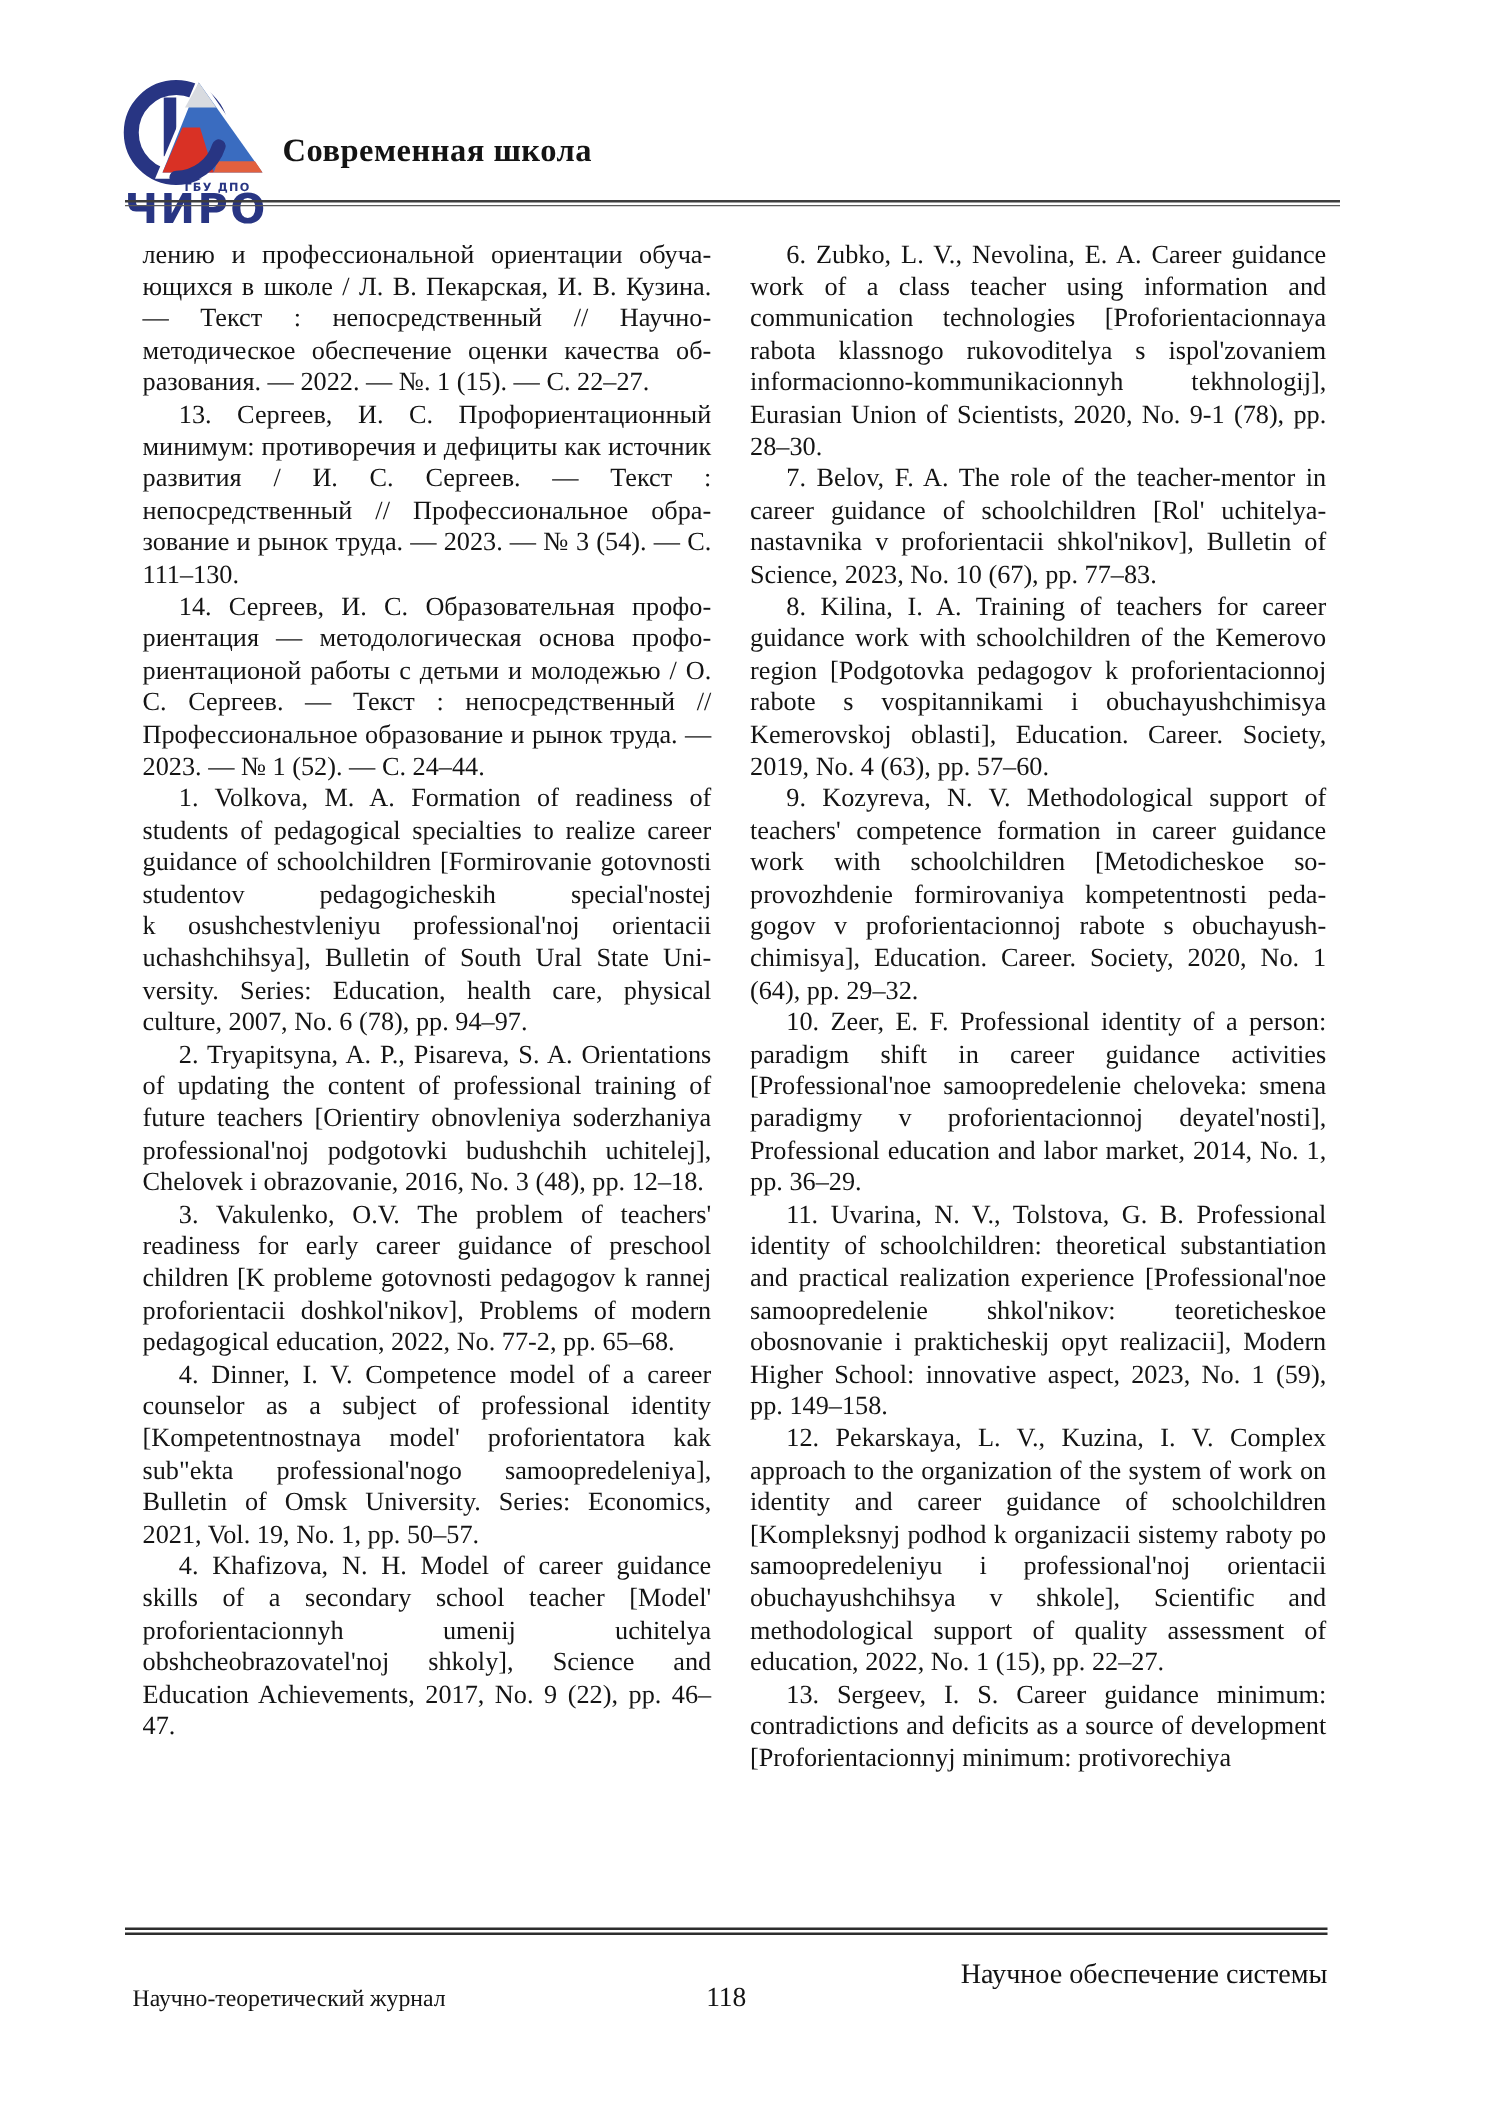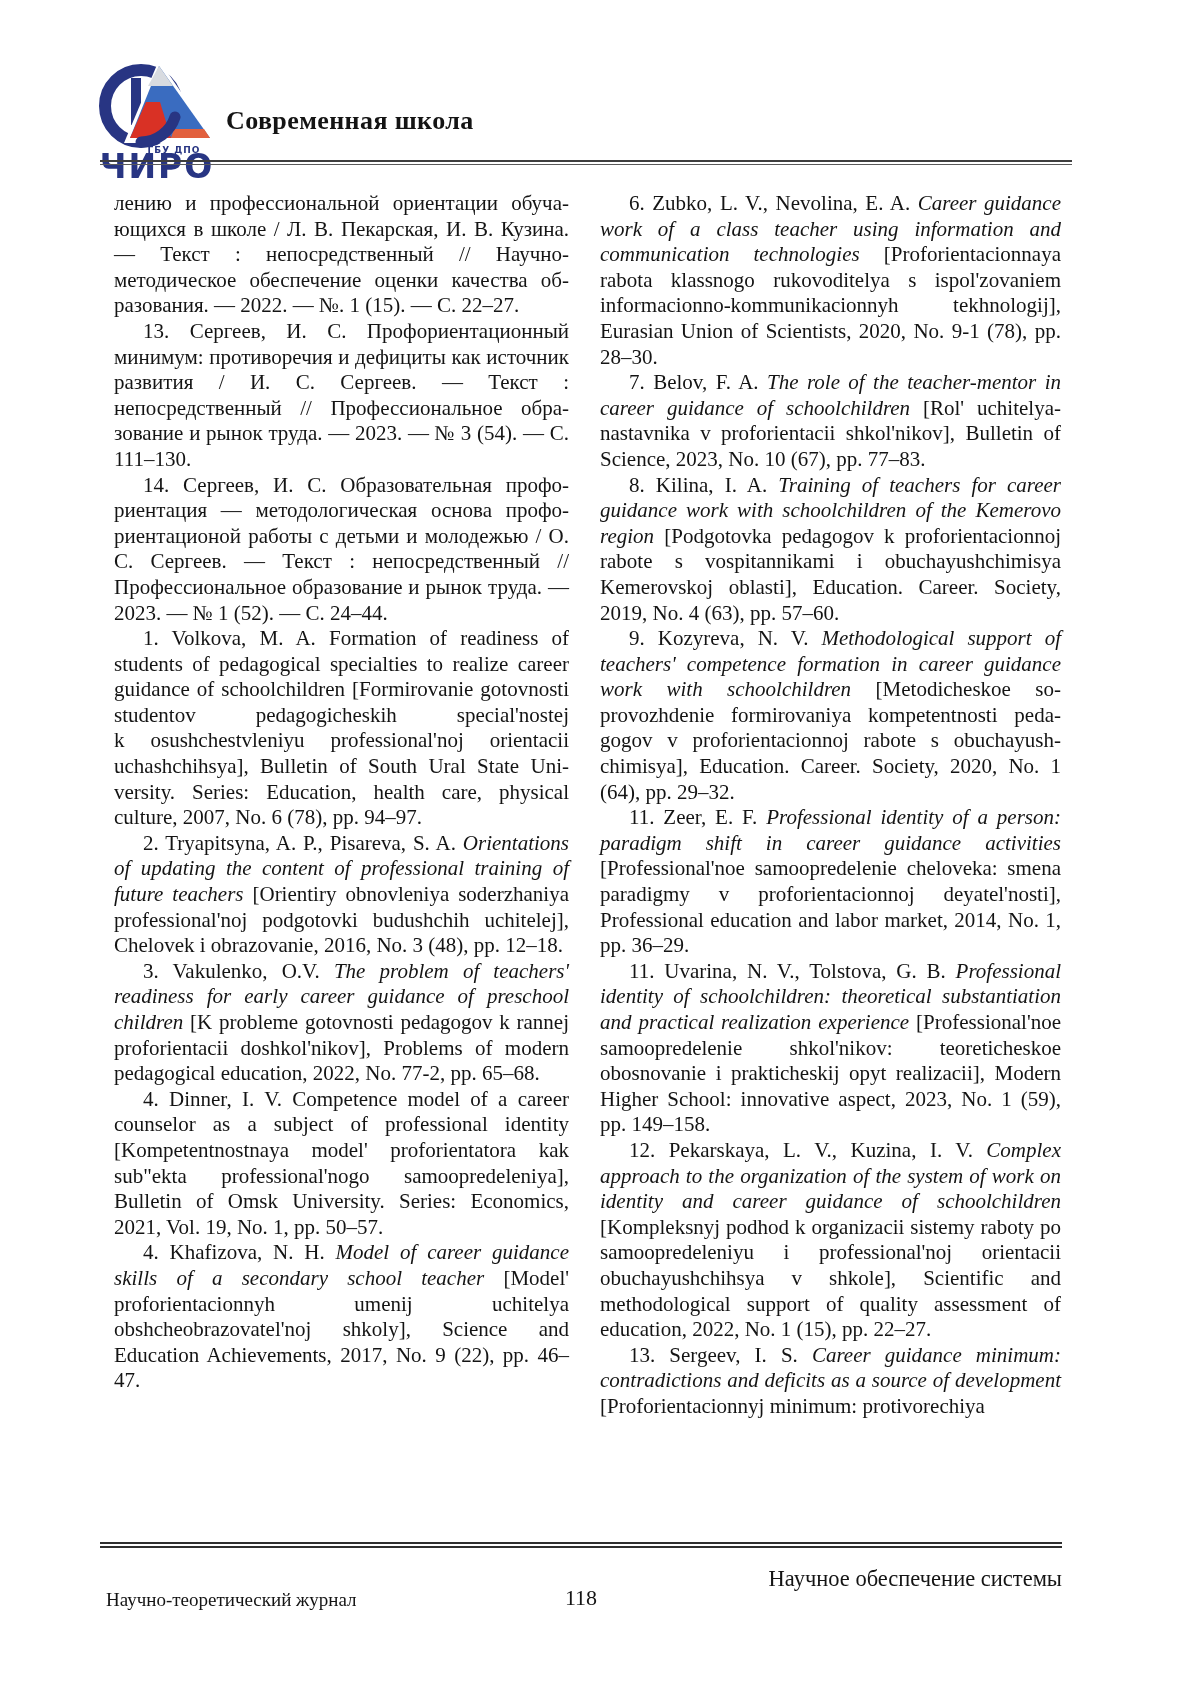--- a/index.html
+++ b/index.html
@@ -19,21 +19,21 @@
   .col{
     position:absolute;top:191px;font-size:21px;line-height:25.6px;
     text-align:justify;hyphens:manual;
   }
   .col-left{left:114px;width:455px}
   .col-right{left:600px;width:461px}
   .para{margin:0;text-indent:0}
   .para.ind{text-indent:29px}
   .para.gap{margin-top:25.6px}
   .para.bold{font-weight:700}
-  .it{font-style:italic}
+  .it{}
   .footer-left{position:absolute;left:106px;top:1589px;font-size:19px}
   .footer-page{position:absolute;left:100px;top:1585px;width:962px;text-align:center;font-size:22px}
   .footer-right{
     position:absolute;right:138px;top:1560px;font-size:22.5px;
     text-align:center;line-height:37px;
   }
 </style>
 </head>
 <body>
 
@@ -68,21 +68,21 @@
       <p class="para ind"><span>2. Tryapitsyna, A. P., Pisareva, S. A. </span><span class="it">Orienta­tions of updating the content of professional train­ing of future teachers</span><span> [Orientiry obnovleniya soderzhaniya professional'noj podgotovki budush­chih uchitelej], Chelovek i obrazovanie, 2016, No. 3 (48), pp. 12–18.</span></p>
       <p class="para ind"><span>3. Vakulenko, O.V. </span><span class="it">The problem of teachers' readiness for early career guidance of preschool children</span><span> [K probleme gotovnosti pedagogov k ran­nej proforientacii doshkol'nikov], Problems of modern pedagogical education, 2022, No. 77-2, pp. 65–68.</span></p>
       <p class="para ind"><span>4. Dinner, I. V. Competence model of a career counselor as a subject of professional identity [Kompetentnostnaya model' proforientatora kak sub"ekta professional'nogo samoopredeleniya], Bulletin of Omsk University. Series: Economics, 2021, Vol. 19, No. 1, pp. 50–57.</span></p>
       <p class="para ind"><span>4. Khafizova, N. H. </span><span class="it">Model of career guid­ance skills of a secondary school teacher</span><span> [Model' proforientacionnyh umenij uchitelya obshcheobrazovatel'noj shkoly], Science and Education Achievements, 2017, No. 9 (22), pp. 46–47.</span></p>
     </div>
   <div class="col col-right" id="col-right">
       <p class="para ind"><span>6. Zubko, L. V., Nevolina, E. A. </span><span class="it">Career guid­ance work of a class teacher using information and communication technologies</span><span> [Proforientacionnaya rabota klassnogo rukovoditelya s ispol'zovaniem informacionno-kommunikacionnyh tekhnologij], Eurasian Union of Scientists, 2020, No. 9-1 (78), pp. 28–30.</span></p>
       <p class="para ind"><span>7. Belov, F. A. </span><span class="it">The role of the teacher-mentor in career guidance of schoolchildren</span><span> [Rol' uchitelya-nastavnika v proforientacii shkol'ni­kov], Bulletin of Science, 2023, No. 10 (67), pp. 77–83.</span></p>
       <p class="para ind"><span>8. Kilina, I. A. </span><span class="it">Training of teachers for ca­reer guidance work with schoolchildren of the Kemerovo region</span><span> [Podgotovka pedagogov k&nbsp;proforientacionnoj rabote s vospitannikami i&nbsp;obuchayushchimisya Kemerovskoj oblasti], Education. Career. Society, 2019, No. 4 (63), pp. 57–60.</span></p>
       <p class="para ind"><span>9. Kozyreva, N. V. </span><span class="it">Methodological support of teachers' competence formation in career guidance work with schoolchildren</span><span> [Metodicheskoe so­provozhdenie formirovaniya kompetentnosti peda­gogov v proforientacionnoj rabote s obuchayush­chimisya], Education. Career. Society, 2020, No. 1 (64), pp. 29–32.</span></p>
-      <p class="para ind"><span>11. Zeer, E. F. </span><span class="it">Professional identity of a per­son: paradigm shift in career guidance activities</span><span> [Professional'noe samoopredelenie cheloveka: smena paradigmy v proforientacionnoj deyatel'nos­ti], Professional education and labor market, 2014, No. 1, pp. 36–29.</span></p>
+      <p class="para ind"><span>10. Zeer, E. F. </span><span class="it">Professional identity of a per­son: paradigm shift in career guidance activities</span><span> [Professional'noe samoopredelenie cheloveka: smena paradigmy v proforientacionnoj deyatel'nos­ti], Professional education and labor market, 2014, No. 1, pp. 36–29.</span></p>
       <p class="para ind"><span>11. Uvarina, N. V., Tolstova, G. B. </span><span class="it">Profession­al identity of schoolchildren: theoretical substanti­ation and practical realization experience</span><span> [Profes­sional'noe samoopredelenie shkol'nikov: teoretich­eskoe obosnovanie i prakticheskij opyt realizacii], Modern Higher School: innovative aspect, 2023, No. 1 (59), pp. 149–158.</span></p>
       <p class="para ind"><span>12. Pekarskaya, L. V., Kuzina, I. V. </span><span class="it">Complex approach to the organization of the system of work on identity and career guidance of school­children</span><span> [Kompleksnyj podhod k organizacii sistemy raboty po samoopredeleniyu i profes­sional'noj orientacii obuchayushchihsya v&nbsp;shkole], Scientific and methodological support of quality assessment of education, 2022, No. 1 (15), pp. 22–27.</span></p>
       <p class="para ind"><span>13. Sergeev, I. S. </span><span class="it">Career guidance minimum: contradictions and deficits as a source of develop­ment</span><span> [Proforientacionnyj minimum: protivorechiya</span></p>
     </div>
 
   <div class="rule footer-rule"></div>
   <div class="footer-left">Научно-теоретический журнал</div>
   <div class="footer-page">118</div>
   <div class="footer-right">
     <div>Научное обеспечение системы</div>

